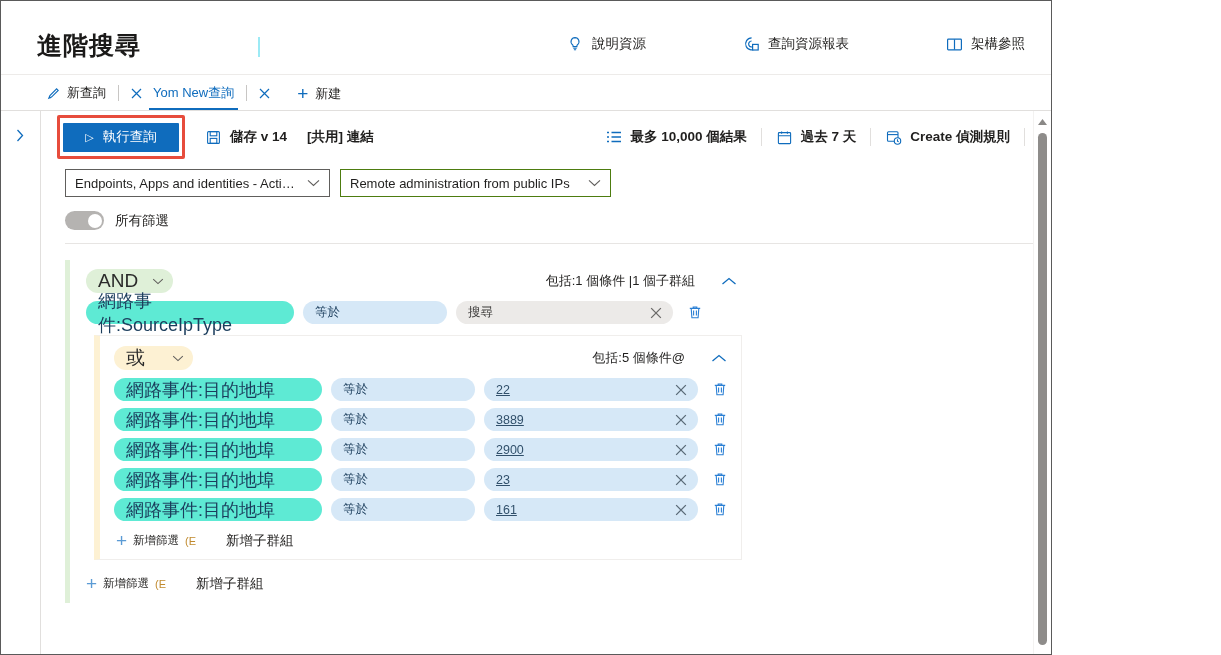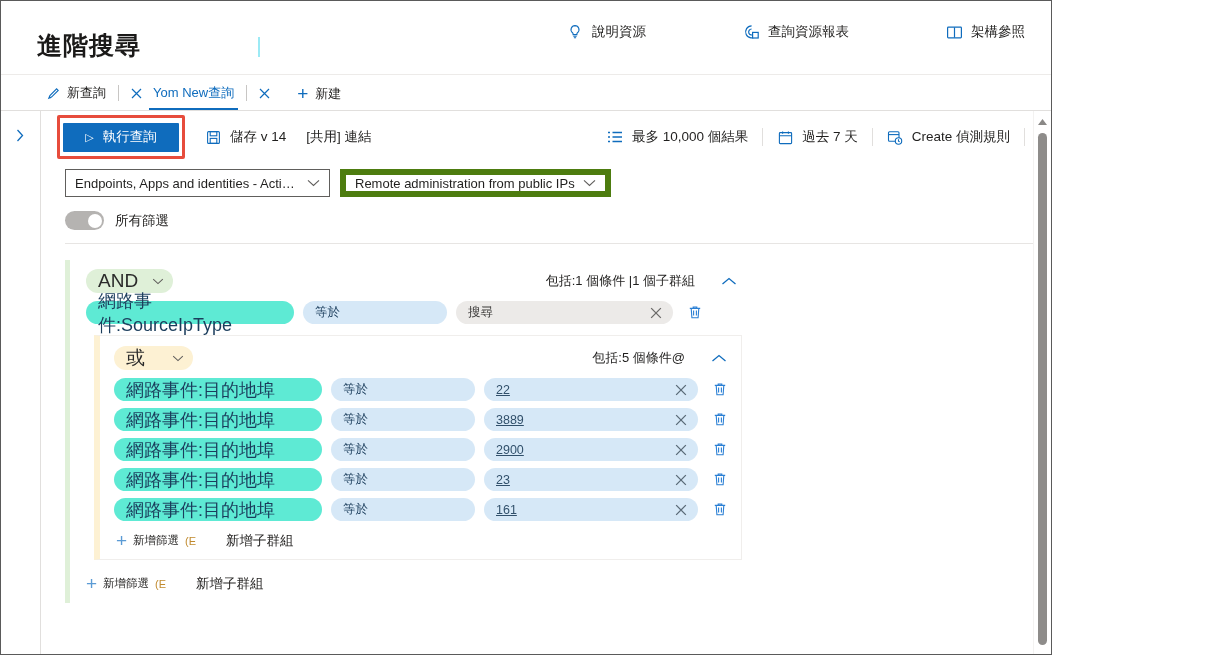--- a/index.html
+++ b/index.html
@@ -22,21 +22,21 @@
     display:flex;align-items:center;
   }
   .page-title{
     position:absolute;left:36px;top:28px;
     font-size:25px;font-weight:600;letter-spacing:1px;color:#1b1a19;
   }
   .title-caret{
     position:absolute;left:257px;top:36px;width:2px;height:20px;background:#9ceaf5;
   }
   .header-actions{
-    position:absolute;right:14px;top:18px;display:flex;align-items:center;gap:0px;
+    position:absolute;right:14px;top:30px;display:flex;align-items:center;gap:0px;
   }
   .hdr-action{
     display:flex;align-items:center;gap:8px;font-size:13.5px;color:#201f1e;
     padding:4px 12px;cursor:pointer;white-space:nowrap;
   }
   .hdr-action .ico{display:inline-flex;align-items:center;justify-content:center;width:18px;height:18px;color:#0f6cbd;}
   .hdr-gap{width:72px;}
 
   
   .tabbar{
@@ -89,35 +89,35 @@
     border:3px solid #e74c3c;border-radius:2px;box-sizing:border-box;pointer-events:none;
   }
   .run-btn{
     display:flex;align-items:center;justify-content:center;gap:9px;
     width:116px;height:29px;background:#0f6cbd;color:#fff;font-size:13.5px;
     border:none;cursor:pointer;border-radius:1px;
   }
   .run-btn .tri{font-size:11px;}
   .tb-item{
     display:flex;align-items:center;gap:8px;font-size:13.5px;color:#201f1e;
-    padding:4px 10px;cursor:pointer;white-space:nowrap;
+    padding:4px 10px;cursor:pointer;white-space:nowrap;font-weight:bold;
   }
   .tb-item .ico{width:17px;height:17px;color:#0f6cbd;display:inline-flex;align-items:center;justify-content:center;}
   .tb-sep{width:1px;height:18px;background:#e1dfdd;margin:0 4px;}
   .tb-right{margin-left:auto;display:flex;align-items:center;padding-right:22px;}
 
   
   .selectors{display:flex;align-items:center;gap:10px;padding:6px 0 0 14px;}
   .sel{
     display:flex;align-items:center;justify-content:space-between;
     height:28px;box-sizing:border-box;padding:0 9px;background:#fff;
     font-size:13px;color:#201f1e;cursor:pointer;
   }
   .sel.dark{border:1px solid #605e5c;width:265px;}
-  .sel.blue{border:6px solid #4d7c0f;width:271px;}
+  .sel.blue{border:1px solid #4d7c0f;width:271px;}
   .sel .chev{color:#605e5c;font-size:11px;margin-left:8px;}
   .sel .sel-text{overflow:hidden;text-overflow:ellipsis;white-space:nowrap;}
 
   
   .toggle-row{display:flex;align-items:center;gap:11px;padding:14px 0 0 14px;}
   .toggle{
     width:39px;height:19px;border-radius:10px;background:#b5b3b1;position:relative;cursor:pointer;flex:0 0 auto;
   }
   .toggle .knob{
     position:absolute;right:2.5px;top:2.5px;width:14px;height:14px;border-radius:50%;background:#fff;

